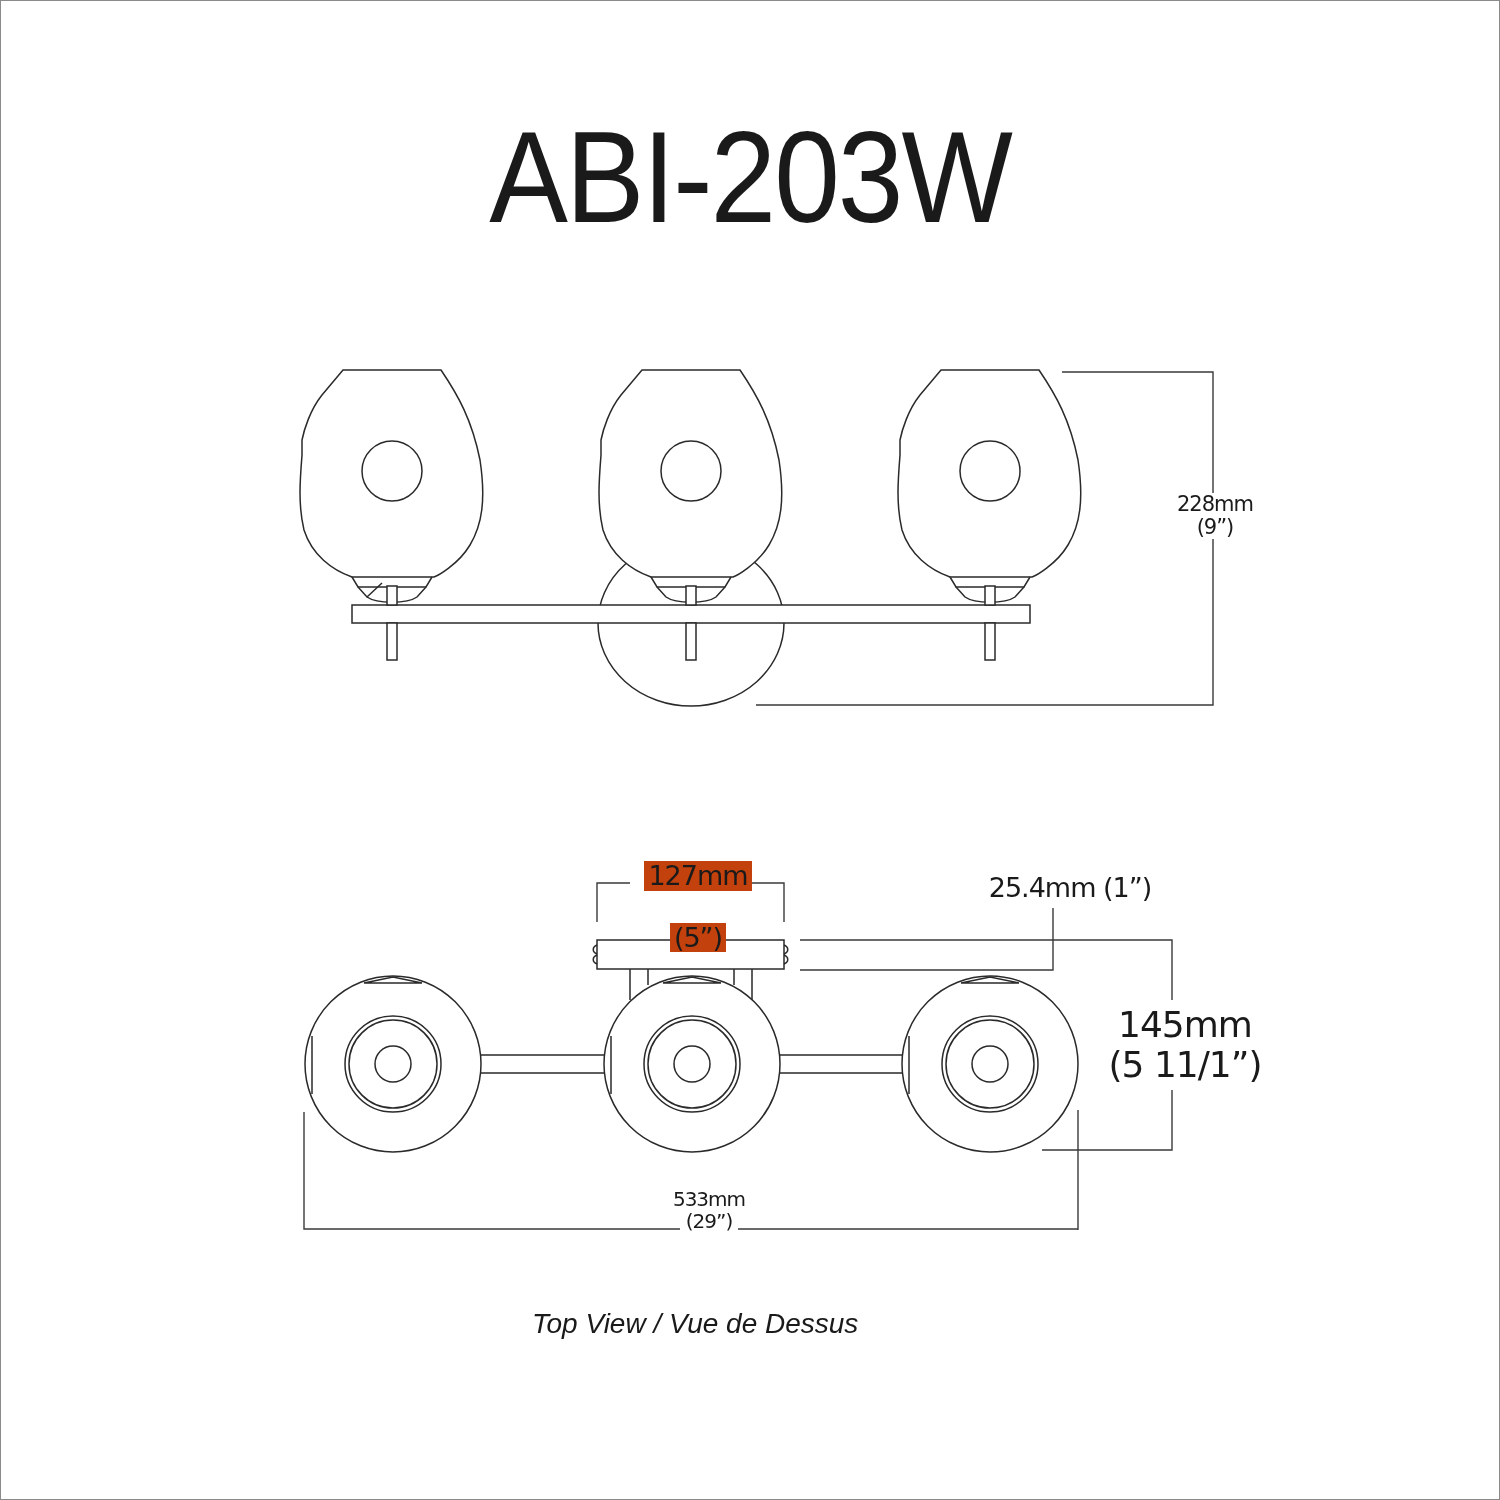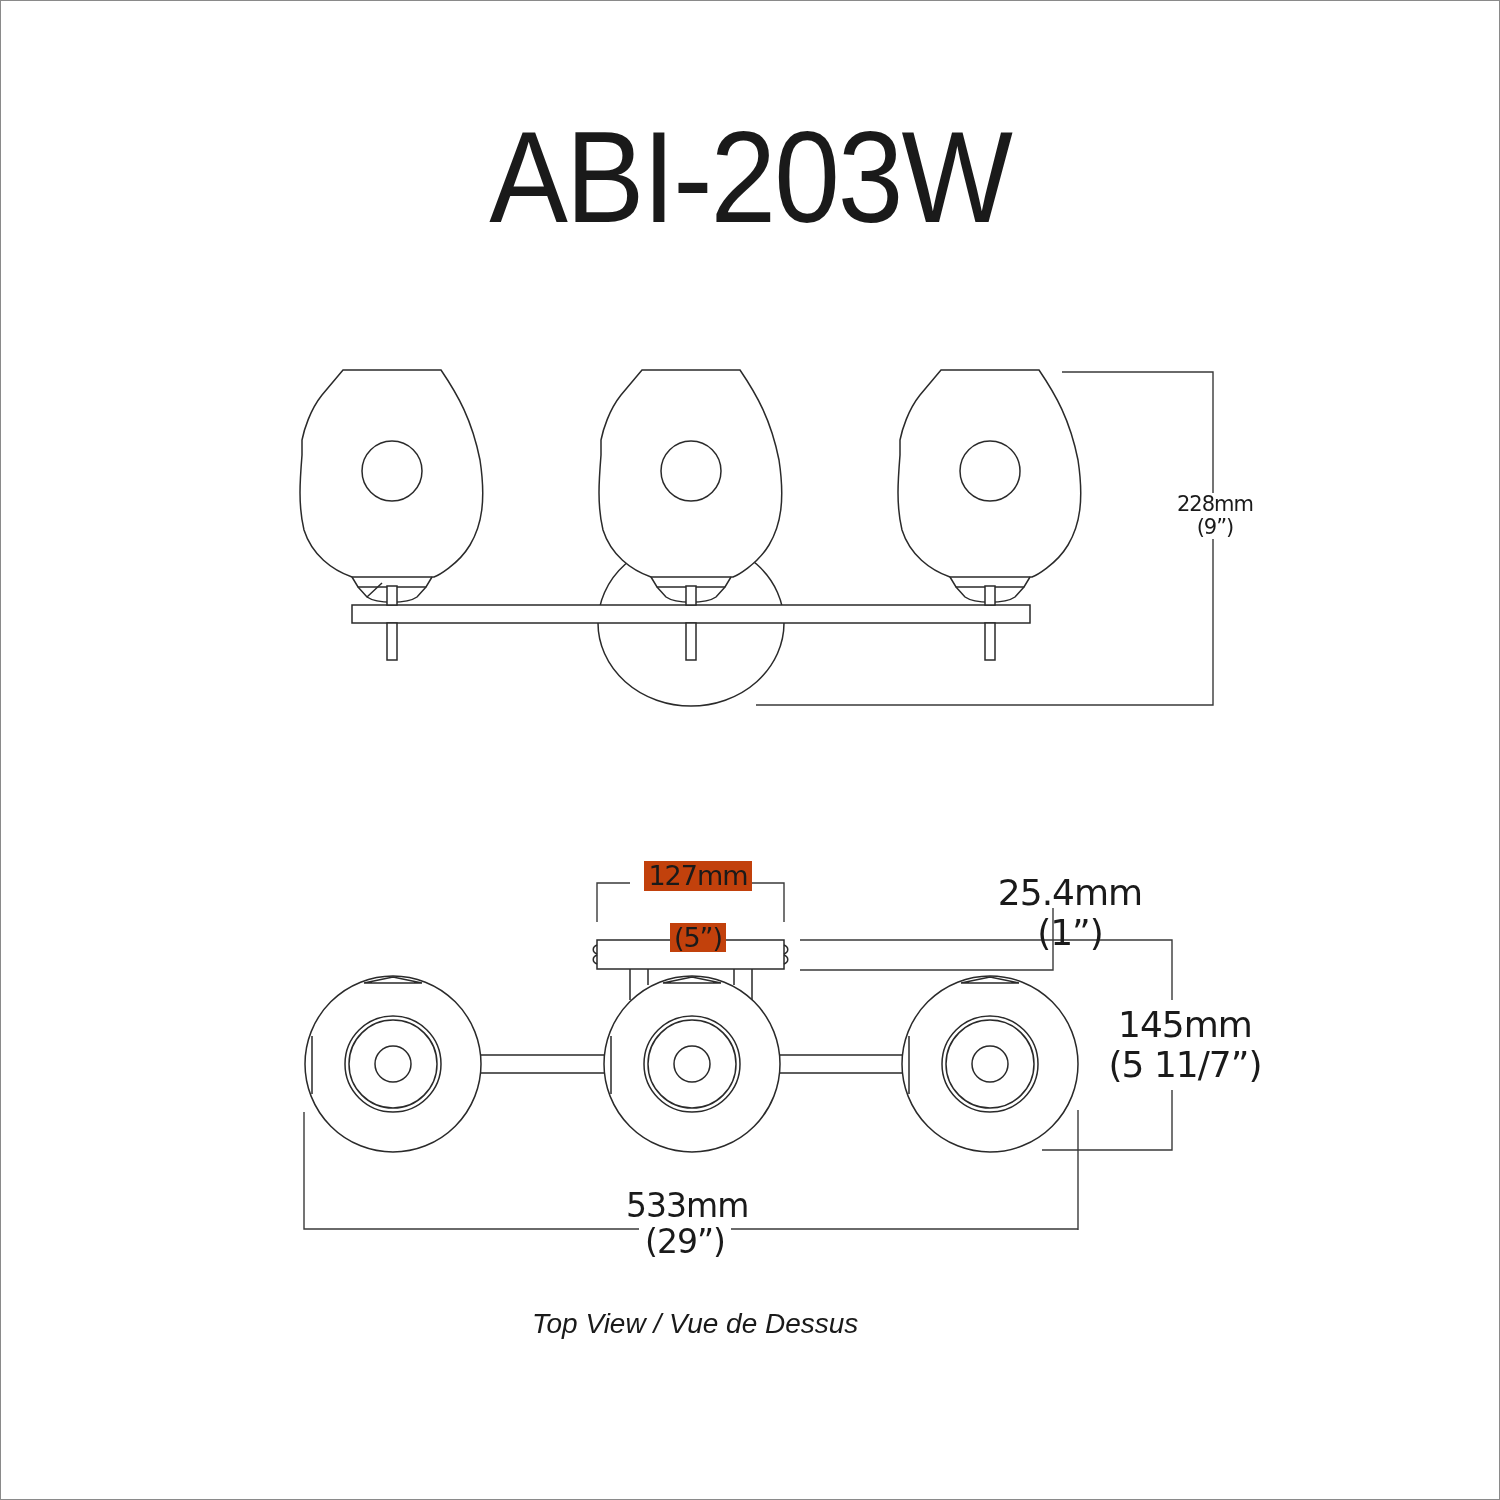--- a/index.html
+++ b/index.html
@@ -14,23 +14,23 @@
   svg.drawing .ln { fill: none; stroke: #2a2a2a; stroke-width: 1.5; }
   svg.drawing .dim { fill: none; stroke: #3a3a3a; stroke-width: 1.4; }
   .lbl {
     position: absolute; font-family: "DejaVu Sans", sans-serif; color: #1a1a1a;
     text-align: center; background: #ffffff; line-height: 1.1;
   }
   .lbl span { display: block; }
   .lbl-228 { left: 1150px; top: 493px; width: 130px; font-size: 21px; letter-spacing: -1px; }
   .lbl-127 { left: 628px; top: 845px; width: 140px; font-size: 27px; letter-spacing: -1px; background: transparent; }
   .lbl-127 span { background: #c2410c; display: inline-block; padding: 0 4px; margin: 16px auto; }
-  .lbl-254 { left: 975px; top: 873px; width: 190px; font-size: 36px; letter-spacing: -1px; background: transparent; }
+  .lbl-254 { left: 975px; top: 873px; width: 190px; font-size: 27px; letter-spacing: -1px; background: transparent; }
   .lbl-145 { left: 1105px; top: 1005px; width: 160px; font-size: 36px; letter-spacing: -1px; }
-  .lbl-533 { left: 620px; top: 1188px; width: 130px; font-size: 33px; letter-spacing: -1px; background: transparent; }
+  .lbl-533 { left: 644px; top: 1188px; width: 130px; font-size: 20px; letter-spacing: -1px; background: transparent; }
   .lbl-533 span { background: #fff; display: inline-block; padding: 0 6px; }
   .caption {
     position: absolute; left: 532px; top: 1308px;
     font-family: "Liberation Sans", sans-serif; font-size: 28px; color: #1a1a1a; font-style: italic;
   }
 </style>
 </head>
 <body>
 
 <div class="frame"></div>
@@ -128,21 +128,21 @@
   <span>127mm</span><br>
   <span>(5”)</span>
 </div>
 
 <div class="lbl lbl-254">
   <span>25.4mm (1”)</span>
 </div>
 
 <div class="lbl lbl-145">
   <span>145mm</span>
-  <span>(5 11/7”)</span>
+  <span>(5 11/1”)</span>
 </div>
 
 <div class="lbl lbl-533">
   <span>533mm</span><br>
   <span>(29”)</span>
 </div>
 
 <div class="caption">Top View / Vue de Dessus</div>
 
 </body></html>

